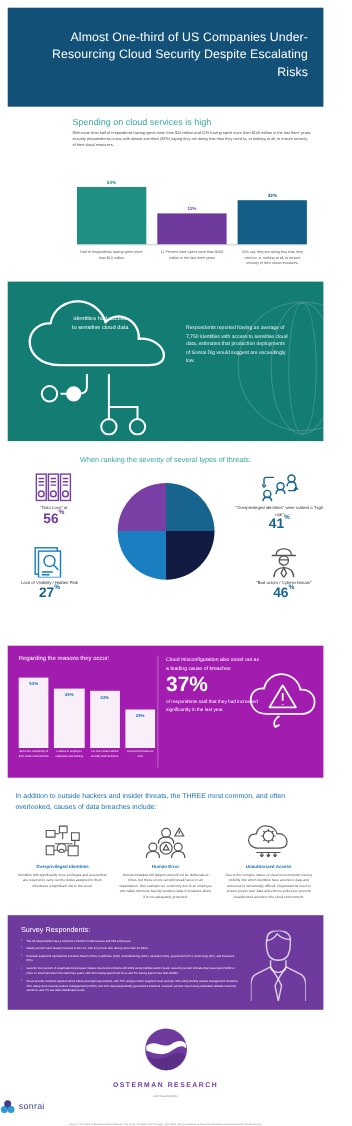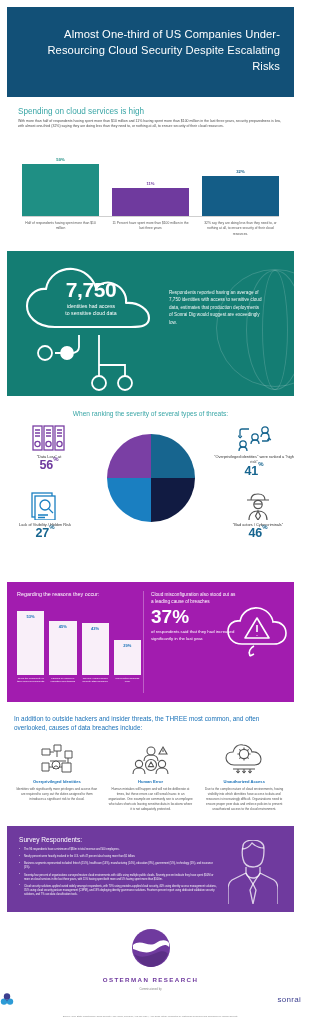--- a/index.html
+++ b/index.html
@@ -23,21 +23,21 @@
   .hero-title {
     color:#ffffff;
     font-size:11.2px;
     line-height:1.42;
     font-weight:400;
     letter-spacing:.1px;
     text-align:right;
   }
 
   
-  .sec1 { padding:10px 18px 6px 18px; }
+  .sec1 { padding:10px 18px 6px 18px;margin-left:48px; }
   .h-teal {
     color:#3aa6a6;
     font-size:8.2px;
     font-weight:400;
     margin-bottom:3px;
   }
   .body-xs {
     font-size:3.5px;
     line-height:1.62;
     color:#4a4a4a;
@@ -190,21 +190,21 @@
   .person { position:absolute; right:16px; top:14px; }
 
   
   .footer { padding:16px 0 6px; text-align:center; }
   .or-name {
     font-size:6.2px; letter-spacing:1.4px; color:#6f3a9e; font-weight:700;
     margin-top:4px;
   }
   .commissioned { font-size:2.8px; color:#8a8a8a; margin-top:4px; }
   .sonrai {
-    display:flex; align-items:center; justify-content:space-between; gap:3px; margin-top:2px;
+    display:flex; align-items:center; justify-content:flex-start; gap:3px; margin-top:2px;
   }
   .sonrai-word { font-size:8px; color:#3c3f8f; font-weight:500; letter-spacing:.3px; }
   .source {
     font-size:2.3px; color:#8a8a8a; line-height:1.5;
     padding:10px 22px 0; text-align:center;
   }
 </style>
 </head>
 <body>
 
@@ -244,21 +244,20 @@
     <div class="globe"></div>
 
     <div class="cloudbox">
       <div class="cloud-shape">
         <svg width="140" height="72" viewBox="0 0 140 72" fill="none">
           <path d="M34 62 C14 62 6 50 6 41 C6 31 15 23 25 24 C27 11 39 3 52 4 C63 5 72 13 75 23
                    C79 18 87 16 93 19 C101 22 106 30 105 38 C118 37 128 45 128 53 C128 61 120 62 110 62 Z" stroke="#ffffff" stroke-width="2.1" fill="none" stroke-linejoin="round"></path>
         </svg>
       </div>
       <div class="cloudtxt">
-        <div class="bignum">7,750</div>
         <div class="cloudsub">identities had access</div>
         <div class="cloudsub" style="margin-top:0">to sensitive cloud data</div>
       </div>
     </div>
 
     <div class="nodes">
       <svg width="150" height="56" viewBox="0 0 150 56" fill="none" stroke="#ffffff" stroke-width="1.8">
         <path d="M78 0 L78 20 M78 20 L78 42"></path>
         <path d="M58 0 L58 12 Q58 18 50 18 L34 18"></path>
         <circle cx="24" cy="18" r="7" fill="none"></circle>

